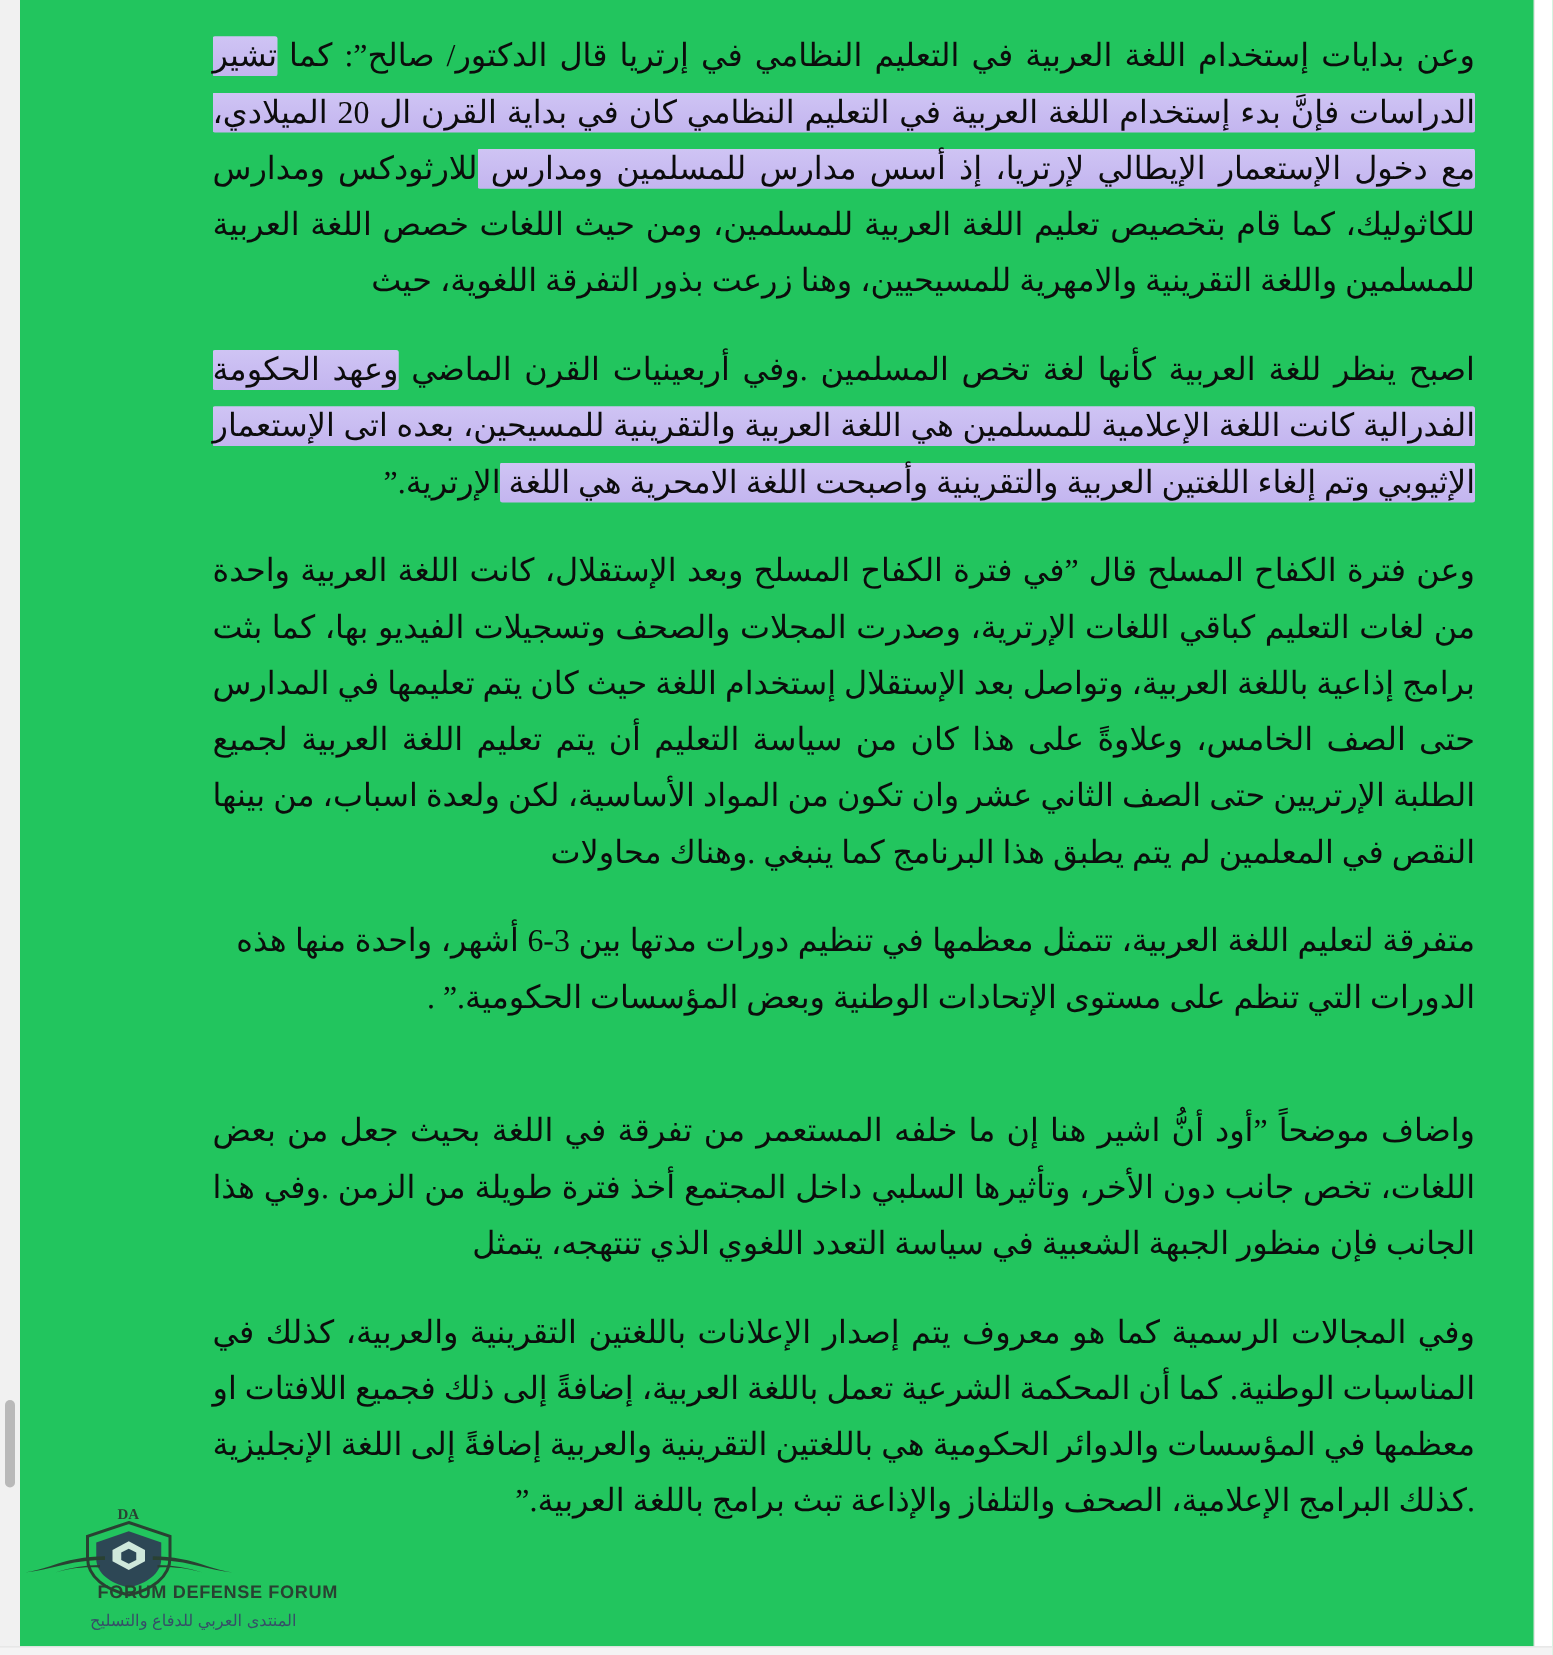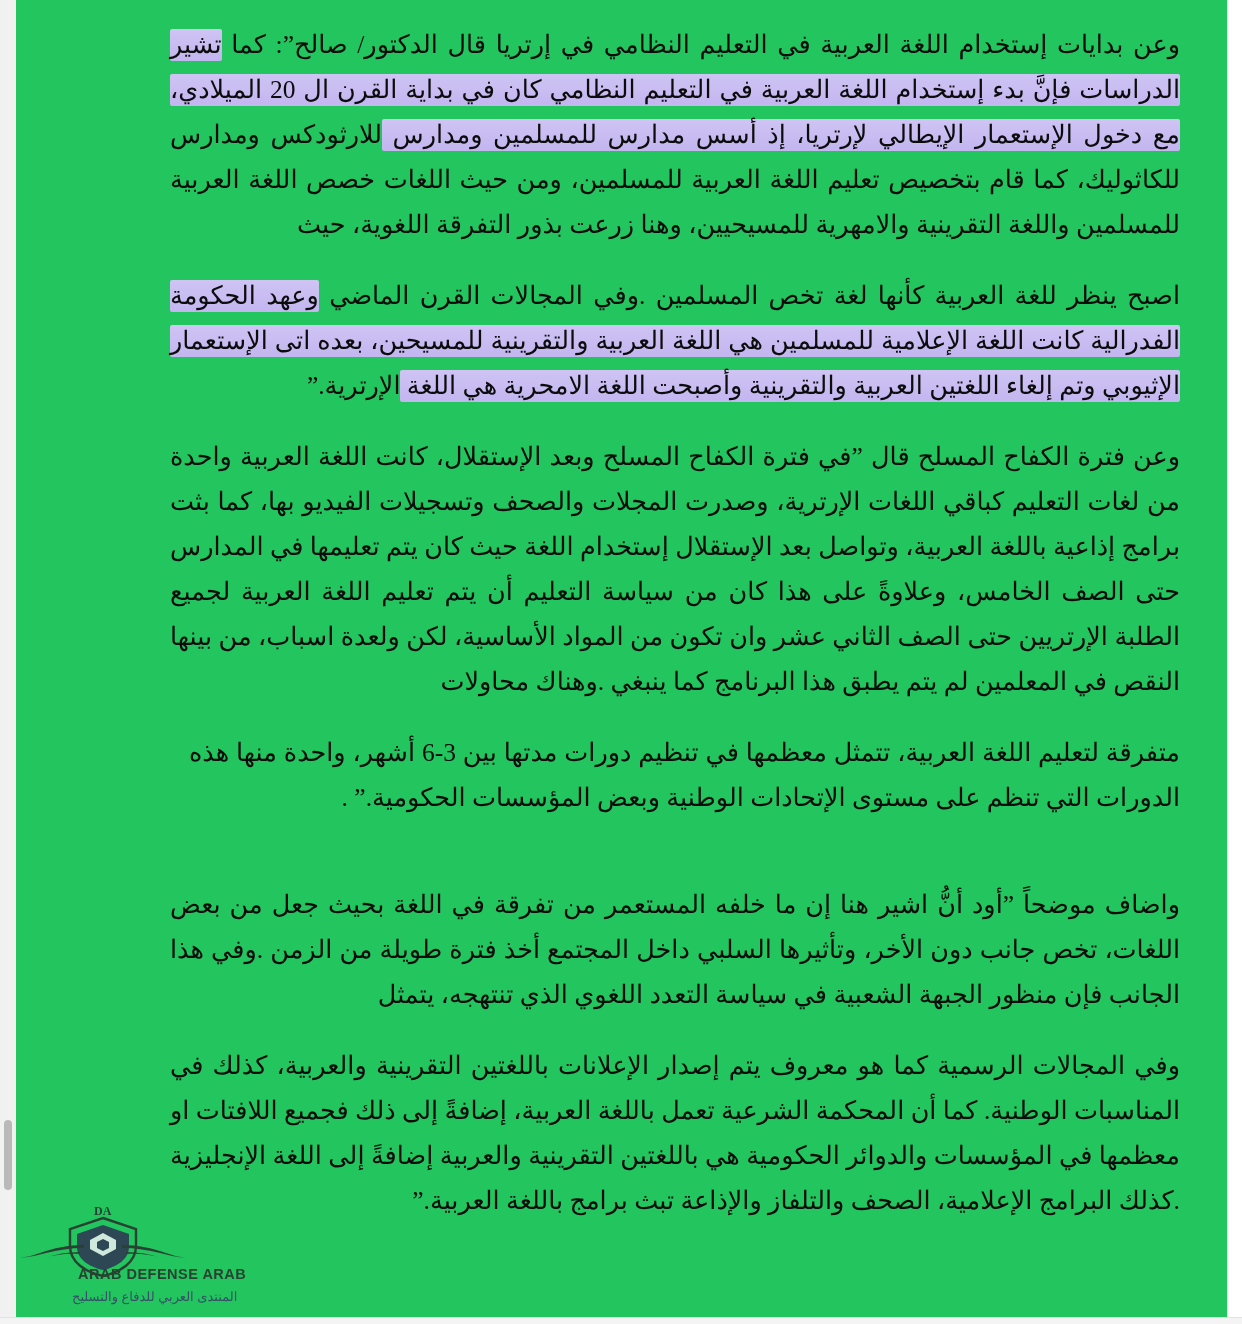--- a/index.html
+++ b/index.html
@@ -160,21 +160,21 @@
 
 <div id="page">
 
   <div id="doc-body">
 
     <p class="para">
       <span>وعن بدايات إستخدام اللغة العربية في التعليم النظامي في إرتريا قال الدكتور/ صالح”: كما </span><span class="hl">تشير الدراسات فإنَّ بدء إستخدام اللغة العربية في التعليم النظامي كان في بداية القرن ال 20 الميلادي، مع دخول الإستعمار الإيطالي لإرتريا، إذ أسس مدارس للمسلمين ومدارس </span><span>للارثودكس ومدارس للكاثوليك، كما قام بتخصيص تعليم اللغة العربية للمسلمين، ومن حيث اللغات خصص اللغة العربية للمسلمين واللغة التقرينية والامهرية للمسيحيين، وهنا زرعت بذور التفرقة اللغوية، حيث</span>
     </p>
 
     <p class="para">
-      <span>اصبح ينظر للغة العربية كأنها لغة تخص المسلمين .وفي المجالات القرن الماضي </span><span class="hl">وعهد الحكومة الفدرالية كانت اللغة الإعلامية للمسلمين هي اللغة العربية والتقرينية للمسيحين، بعده اتى الإستعمار الإثيوبي وتم إلغاء اللغتين العربية والتقرينية وأصبحت اللغة الامحرية هي اللغة </span><span>الإرترية.”</span>
+      <span>اصبح ينظر للغة العربية كأنها لغة تخص المسلمين .وفي أربعينيات القرن الماضي </span><span class="hl">وعهد الحكومة الفدرالية كانت اللغة الإعلامية للمسلمين هي اللغة العربية والتقرينية للمسيحين، بعده اتى الإستعمار الإثيوبي وتم إلغاء اللغتين العربية والتقرينية وأصبحت اللغة الامحرية هي اللغة </span><span>الإرترية.”</span>
     </p>
 
     <p class="para">وعن فترة الكفاح المسلح قال ”في فترة الكفاح المسلح وبعد الإستقلال، كانت اللغة العربية واحدة من لغات التعليم كباقي اللغات الإرترية، وصدرت المجلات والصحف وتسجيلات الفيديو بها، كما بثت برامج إذاعية باللغة العربية، وتواصل بعد الإستقلال إستخدام اللغة حيث كان يتم تعليمها في المدارس حتى الصف الخامس، وعلاوةً على هذا كان من سياسة التعليم أن يتم تعليم اللغة العربية لجميع الطلبة الإرتريين حتى الصف الثاني عشر وان تكون من المواد الأساسية، لكن ولعدة اسباب، من بينها النقص في المعلمين لم يتم يطبق هذا البرنامج كما ينبغي .وهناك محاولات</p>
 
     <p class="para gap-big">متفرقة لتعليم اللغة العربية، تتمثل معظمها في تنظيم دورات مدتها بين 3-6 أشهر، واحدة منها هذه الدورات التي تنظم على مستوى الإتحادات الوطنية وبعض المؤسسات الحكومية.” .</p>
 
     <p class="para">واضاف موضحاً ”أود أنُّ اشير هنا إن ما خلفه المستعمر من تفرقة في اللغة بحيث جعل من بعض اللغات، تخص جانب دون الأخر، وتأثيرها السلبي داخل المجتمع أخذ فترة طويلة من الزمن .وفي هذا الجانب فإن منظور الجبهة الشعبية في سياسة التعدد اللغوي الذي تنتهجه، يتمثل</p>
 
     <p class="para">وفي المجالات الرسمية كما هو معروف يتم إصدار الإعلانات باللغتين التقرينية والعربية، كذلك في المناسبات الوطنية. كما أن المحكمة الشرعية تعمل باللغة العربية، إضافةً إلى ذلك فجميع اللافتات او معظمها في المؤسسات والدوائر الحكومية هي باللغتين التقرينية والعربية إضافةً إلى اللغة الإنجليزية .كذلك البرامج الإعلامية، الصحف والتلفاز والإذاعة تبث برامج باللغة العربية.”</p>
 
@@ -189,20 +189,20 @@
     </svg>
     <svg class="wing left" viewBox="0 0 64 18">
       <path d="M64 3 C48 3 34 6 20 11 C14 13 7 15 0 16 C10 15 18 13 26 11 C38 8 50 6 64 6 Z" fill="#2b2b2b"></path>
       <path d="M60 10 C48 10 36 12 24 16 C34 13 46 11 60 12 Z" fill="#2b2b2b"></path>
     </svg>
     <svg class="wing right" viewBox="0 0 64 18">
       <path d="M0 3 C16 3 30 6 44 11 C50 13 57 15 64 16 C54 15 46 13 38 11 C26 8 14 6 0 6 Z" fill="#2b2b2b"></path>
       <path d="M4 10 C16 10 28 12 40 16 C30 13 18 11 4 12 Z" fill="#2b2b2b"></path>
     </svg>
     <span class="logo-da">DA</span>
-    <span class="logo-text-main">ARAB DEFENSE ARAB</span>
+    <span class="logo-text-main">FORUM DEFENSE FORUM</span>
     <span class="logo-text-sub">المنتدى العربي للدفاع والتسليح</span>
   </div>
 
 </div>
 
 <div id="right-edge"></div>
 <div id="bottom-edge"></div>
 
 </body></html>

